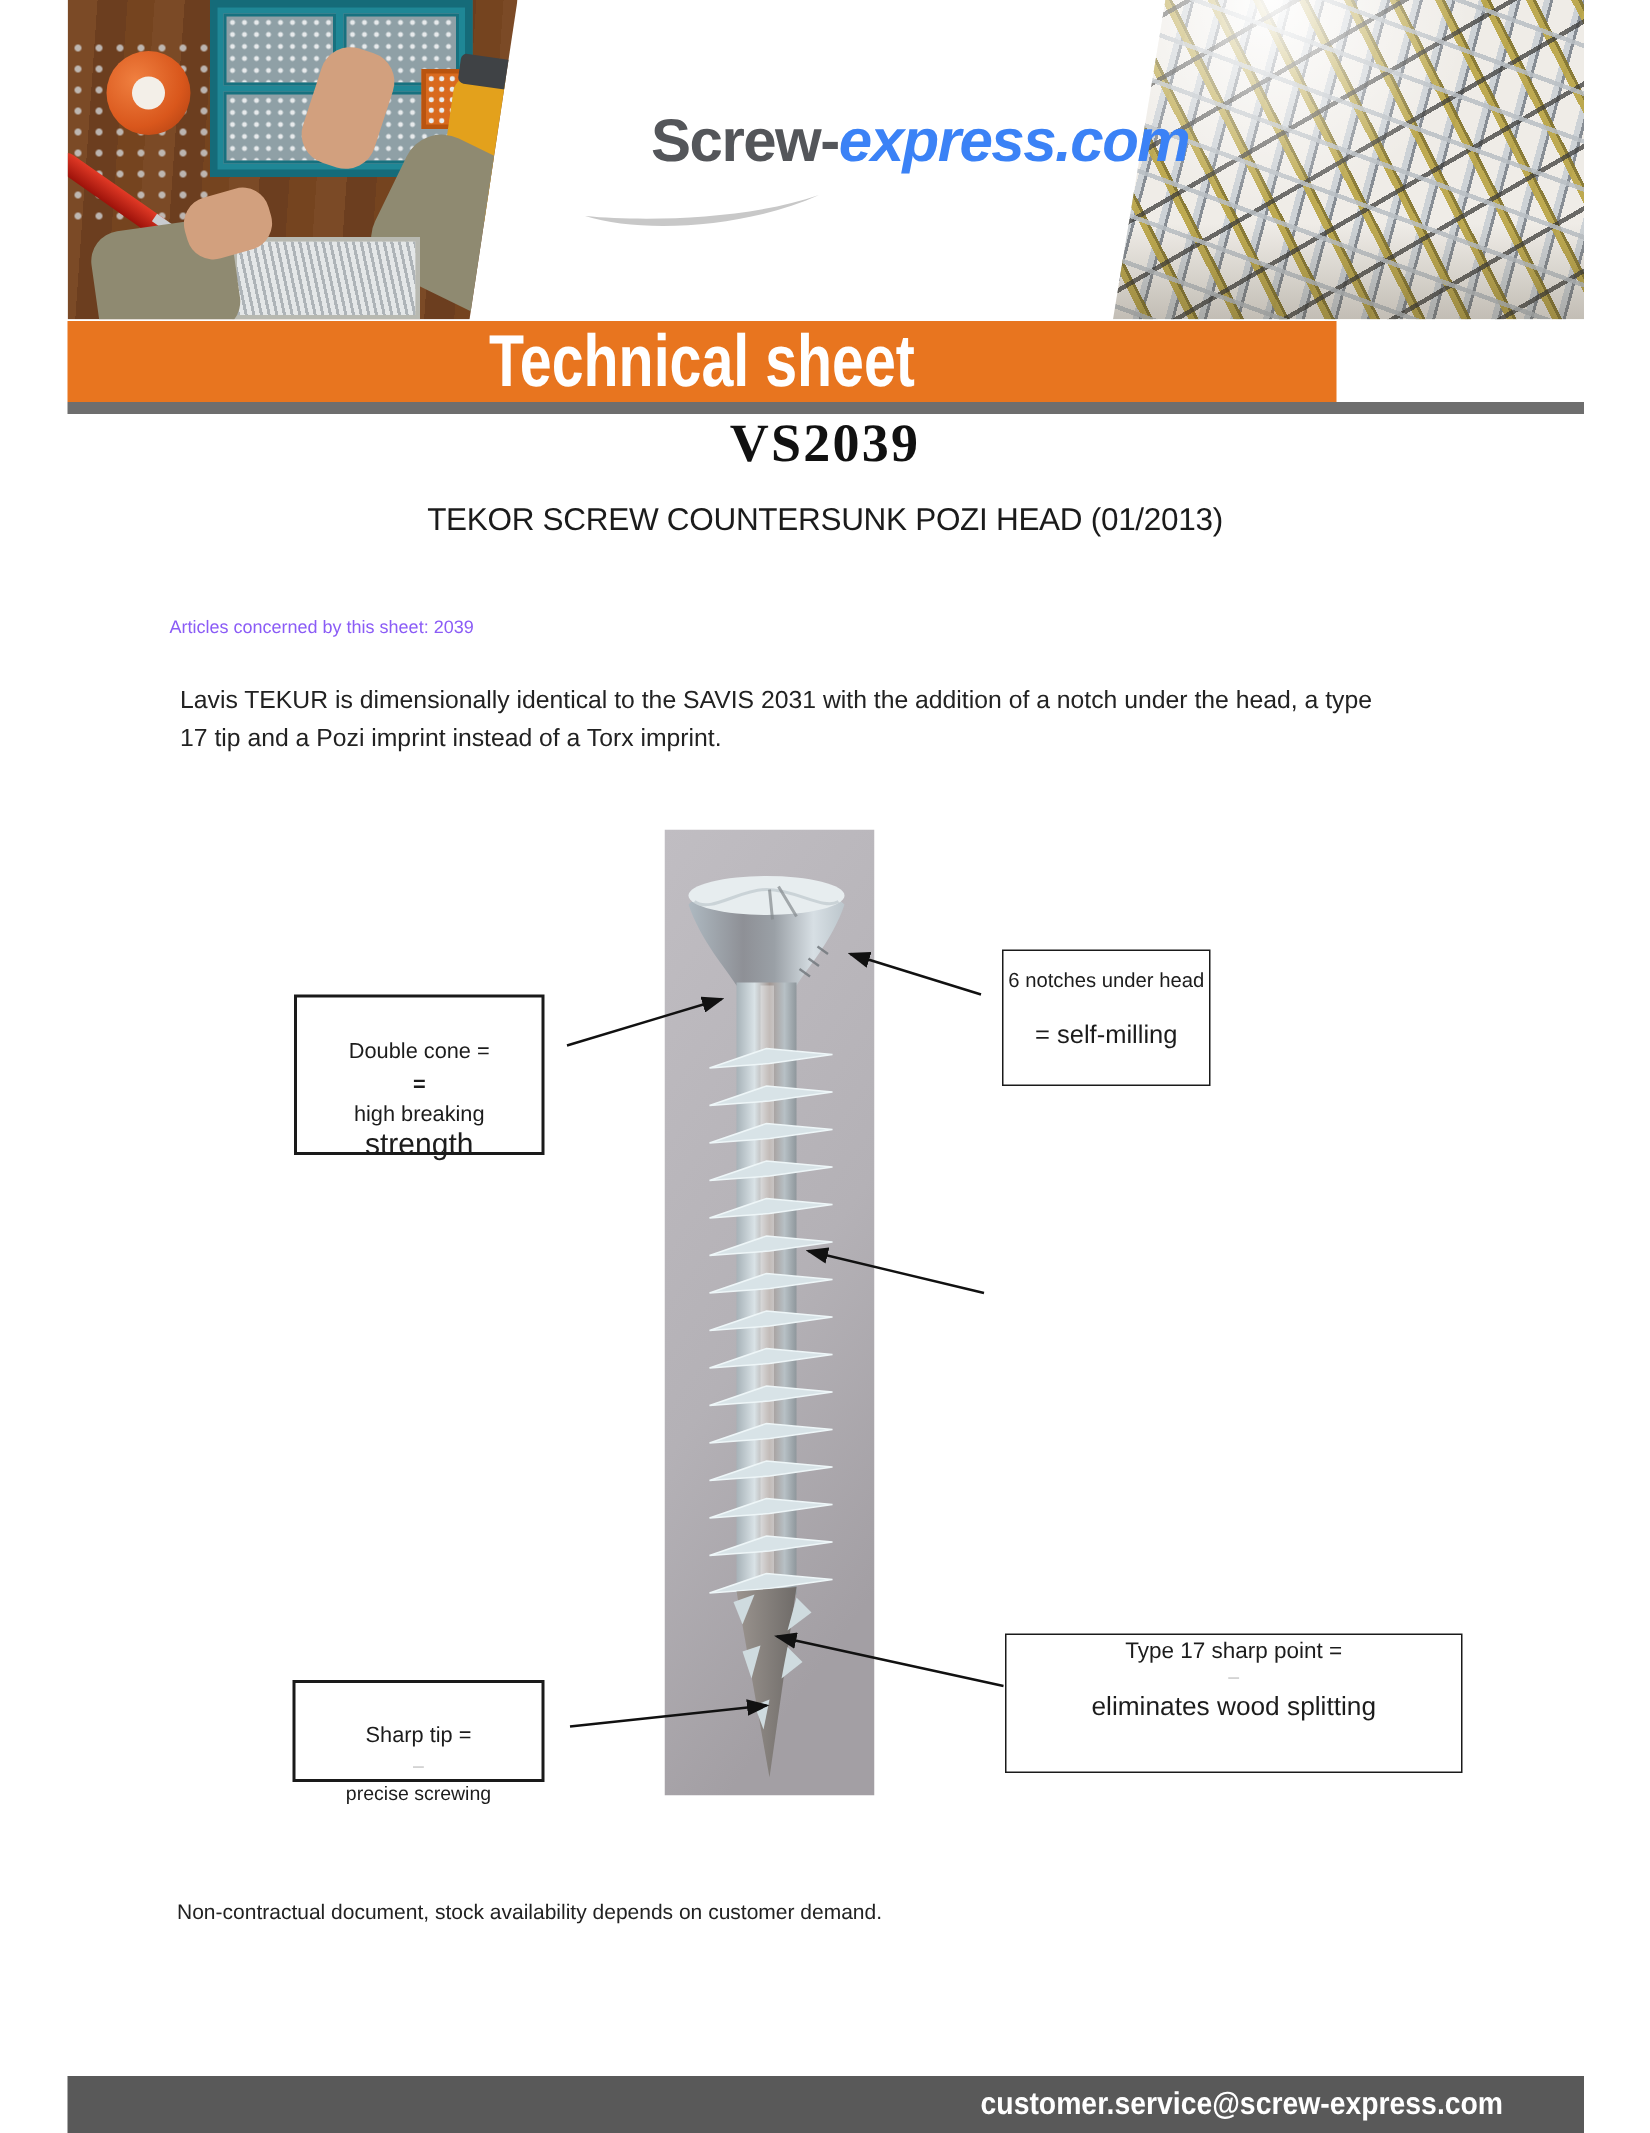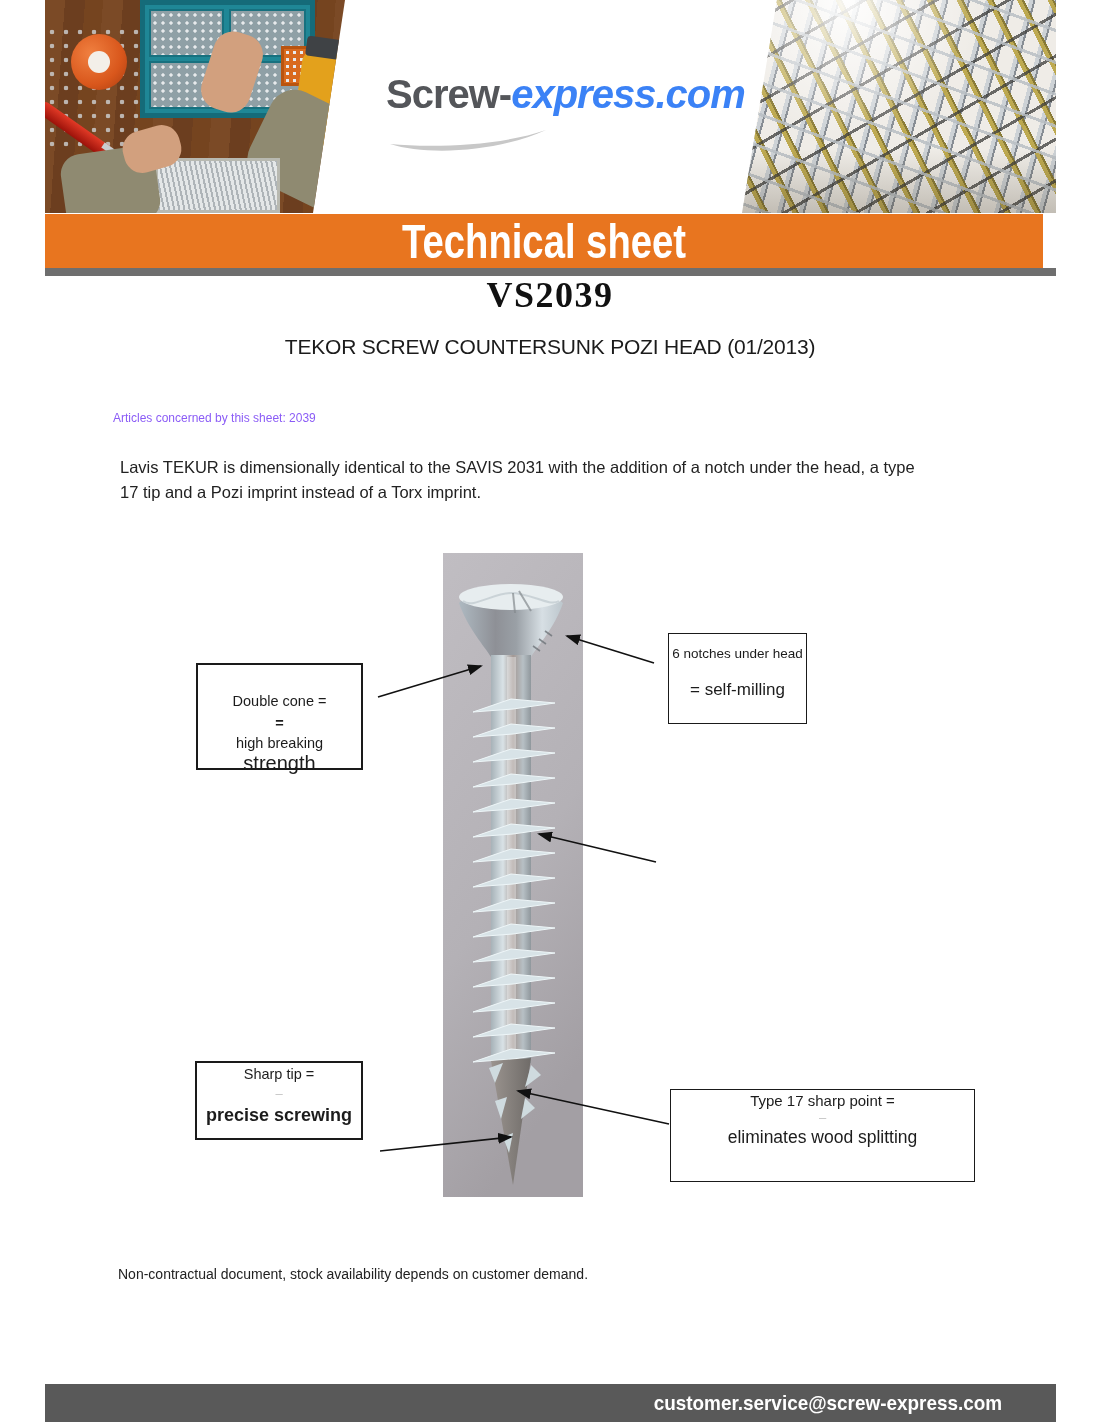--- a/index.html
+++ b/index.html
@@ -37,25 +37,25 @@
   .pr-layer{position:absolute;left:-50px;top:-40px;width:460px;height:300px;}
   .pr-s1{background:repeating-linear-gradient(105deg,rgba(0,0,0,0) 0 7px,#cdd2d6 7px 11px,#878d94 11px 13px,rgba(0,0,0,0) 13px 21px);}
   .pr-s2{background:repeating-linear-gradient(63deg,rgba(0,0,0,0) 0 9px,#bba649 9px 13px,#85762f 13px 15px,rgba(0,0,0,0) 15px 27px);opacity:.95;}
   .pr-s3{background:repeating-linear-gradient(150deg,rgba(0,0,0,0) 0 15px,#3c3c3a 15px 18px,rgba(0,0,0,0) 18px 36px);opacity:.75;}
   .pr-s4{background:repeating-linear-gradient(20deg,rgba(0,0,0,0) 0 11px,#b9bfc4 11px 14px,rgba(0,0,0,0) 14px 30px);opacity:.85;}
   .pr-glow{position:absolute;left:0;top:0;width:100%;height:100%;
       background:radial-gradient(ellipse at 35% 0%,rgba(255,255,255,.95),rgba(255,255,255,0) 45%),
                  linear-gradient(rgba(255,255,255,0) 70%,rgba(60,50,30,.25));}
 
   .logo{position:absolute;left:386px;top:72px;font-size:40px;font-weight:bold;letter-spacing:-1px;white-space:nowrap;}
-  .logo .p1{color:#54565A;}
+  .logo .p1{color:#54565A;margin-left:48px;}
   .logo .p2{color:#3b82f6;font-style:italic;}
   .swoosh{position:absolute;left:388px;top:122px;}
 
-  .banner{position:absolute;left:45px;top:214px;width:998px;height:54px;background:#E8751F;
+  .banner{position:absolute;left:45px;top:214px;width:846px;height:54px;background:#E8751F;
       display:flex;align-items:center;justify-content:center;}
   .banner span{display:inline-block;color:#ffffff;font-size:49px;font-weight:bold;letter-spacing:0;
       transform:scaleX(0.78);white-space:nowrap;}
   .strip{position:absolute;left:45px;top:268px;width:1011px;height:8px;background:#6E6E6E;}
 
   
   .doc-code{position:absolute;left:0;top:274px;width:1100px;text-align:center;
       font-family:"Liberation Serif","DejaVu Serif",serif;font-weight:bold;font-size:36px;letter-spacing:1.5px;color:#111;}
   .doc-title{position:absolute;left:0;top:335px;width:1100px;text-align:center;
       font-size:21px;font-weight:500;letter-spacing:-0.2px;color:#1b1b1b;}
@@ -70,24 +70,24 @@
   .box-cone .l1{font-size:14.5px;}
   .box-cone .l2{font-size:14.5px;font-weight:bold;margin-top:6px;}
   .box-cone .l3{font-size:14.5px;margin-top:4px;}
   .box-cone .l4{font-size:20px;margin-top:1px;}
   .box-notch{left:668px;top:633px;width:139px;height:91px;padding-top:12px;}
   .box-notch .l1{font-size:13.5px;}
   .box-notch .l2{font-size:17px;margin-top:19px;}
   .box-thread{left:669px;top:800px;width:262px;height:107px;padding-top:12px;}
   .box-thread .l1{font-size:15px;}
   .box-thread .l2{font-size:15px;margin-top:24px;}
-  .box-tip{left:195px;top:1061px;width:168px;height:79px;border-width:2px;padding-top:3px;}
+  .box-tip{left:195px;top:1120px;width:168px;height:68px;border-width:2px;padding-top:27px;}
   .box-tip .l1{font-size:14.5px;}
   .box-tip .l2{font-size:13px;color:#c4c4c4;margin-top:4px;}
-  .box-tip .l3{font-size:18px;margin-top:4px;font-weight:bold;}
+  .box-tip .l3{font-size:13px;margin-top:4px;}
   .box-t17{left:670px;top:1089px;width:305px;height:93px;padding-top:2px;}
   .box-t17 .l1{font-size:15px;}
   .box-t17 .l2{font-size:13px;color:#c4c4c4;margin-top:1px;}
   .box-t17 .l3{font-size:17.5px;margin-top:2px;}
 
   .overlay{position:absolute;left:0;top:0;pointer-events:none;}
   .screw-fig{position:absolute;left:443px;top:553px;}
 
   
   .footer{position:absolute;left:45px;top:1384px;width:1011px;height:38px;background:#595959;

